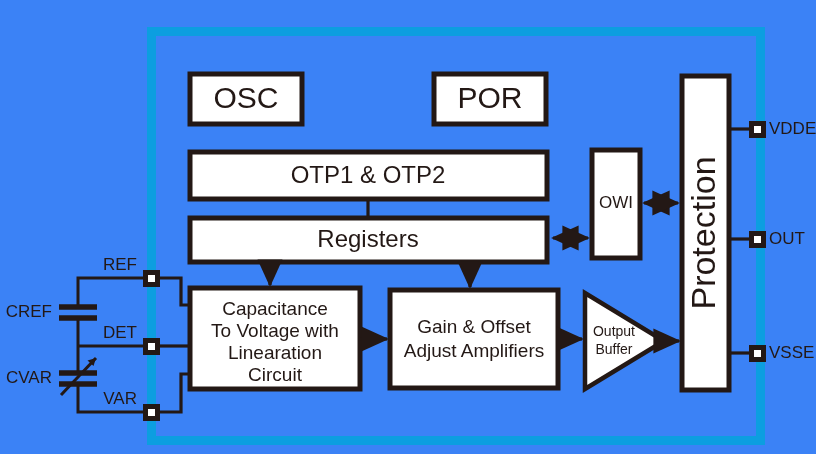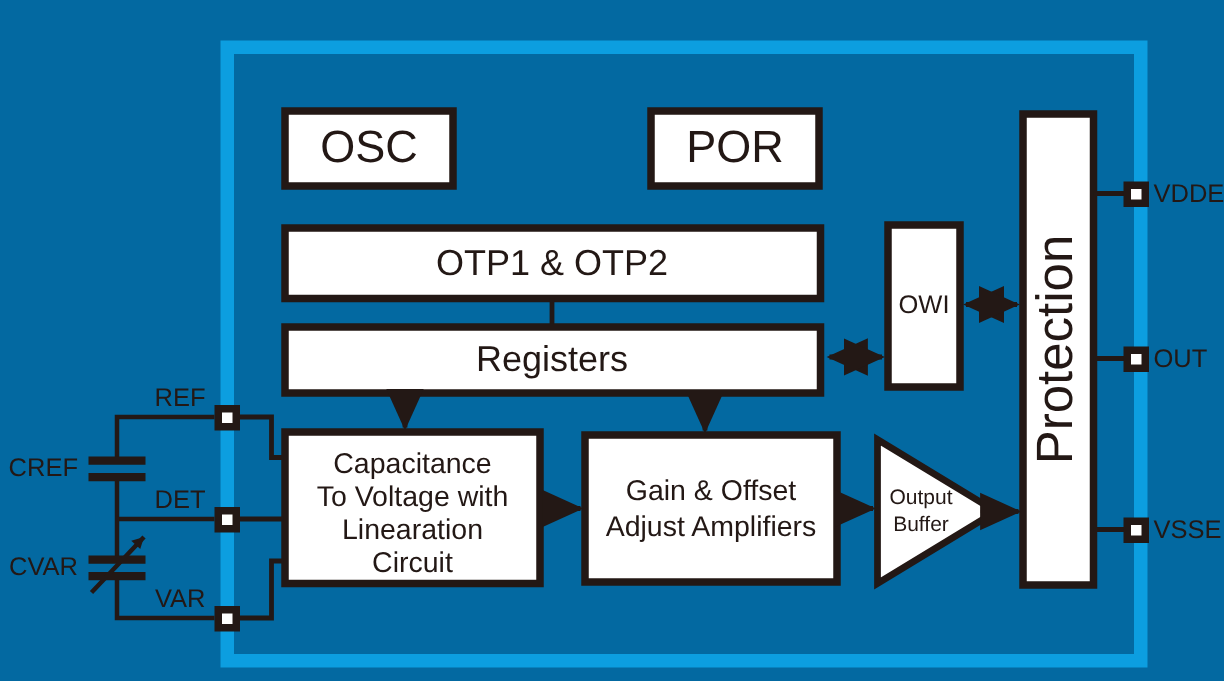--- a/index.html
+++ b/index.html
@@ -8,21 +8,21 @@
     background: #ffffff;
   }
   body {
     font-family: "Liberation Sans", sans-serif;
     -webkit-font-smoothing: antialiased;
   }
   #stage {
     position: relative;
     width: 816px;
     height: 454px;
-    background: #0369a1;
+    background: #3b82f6;
     overflow: hidden;
   }
   svg#diagram {
     position: absolute;
     left: 0;
     top: 0;
     width: 816px;
     height: 454px;
     display: block;
   }

